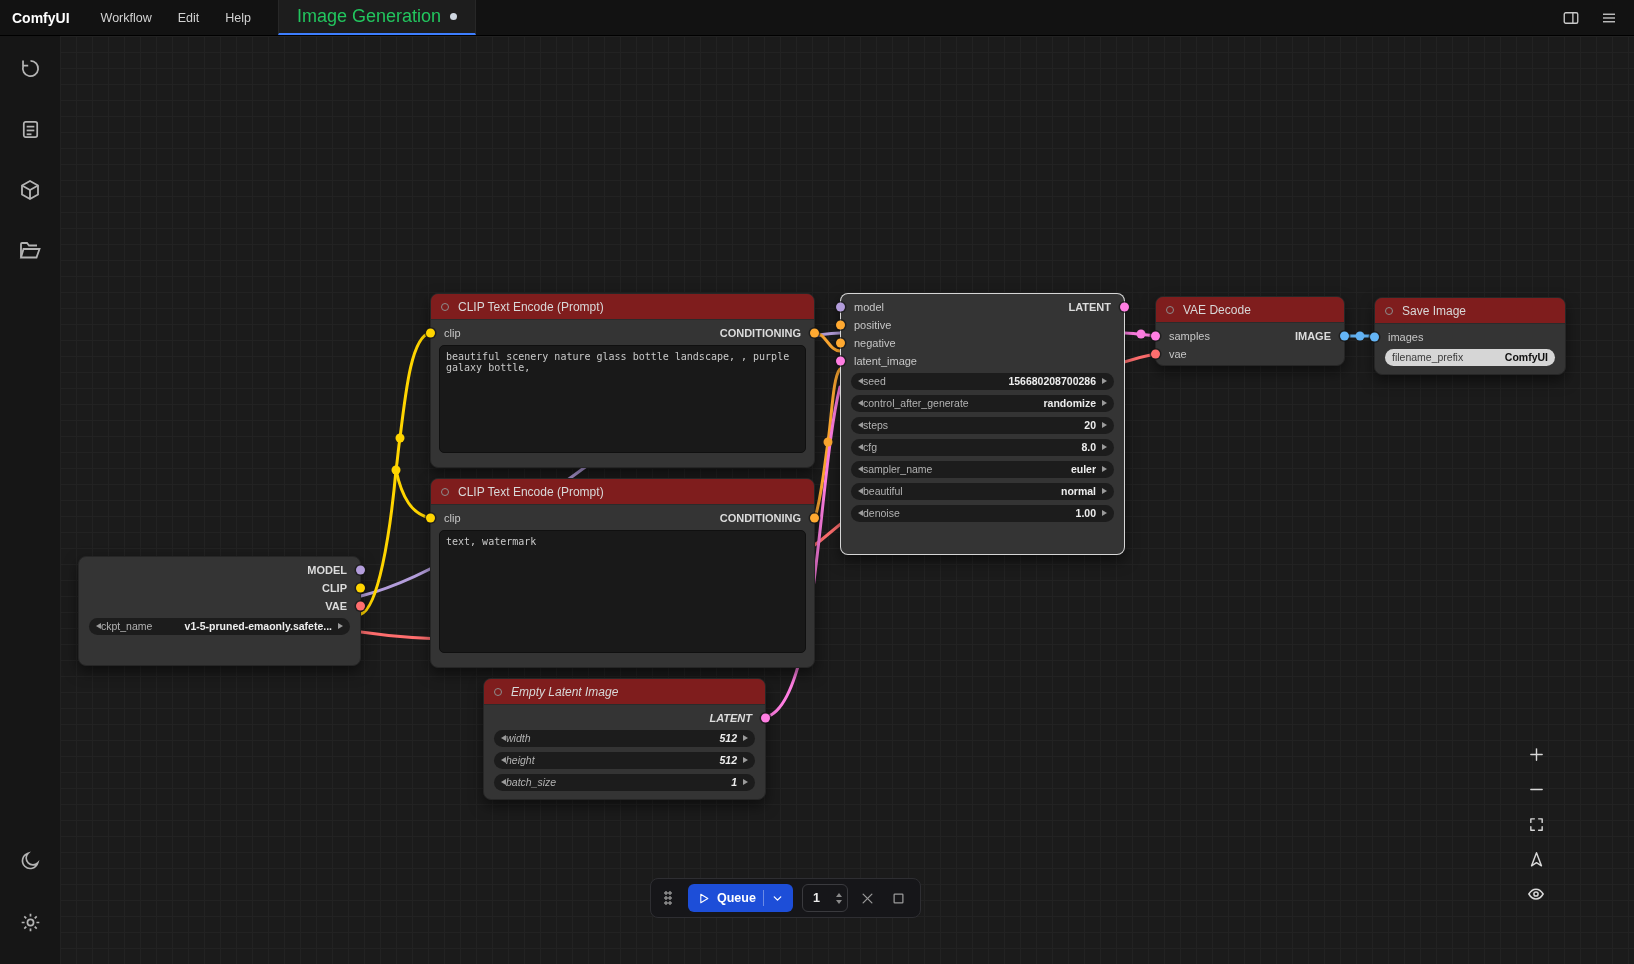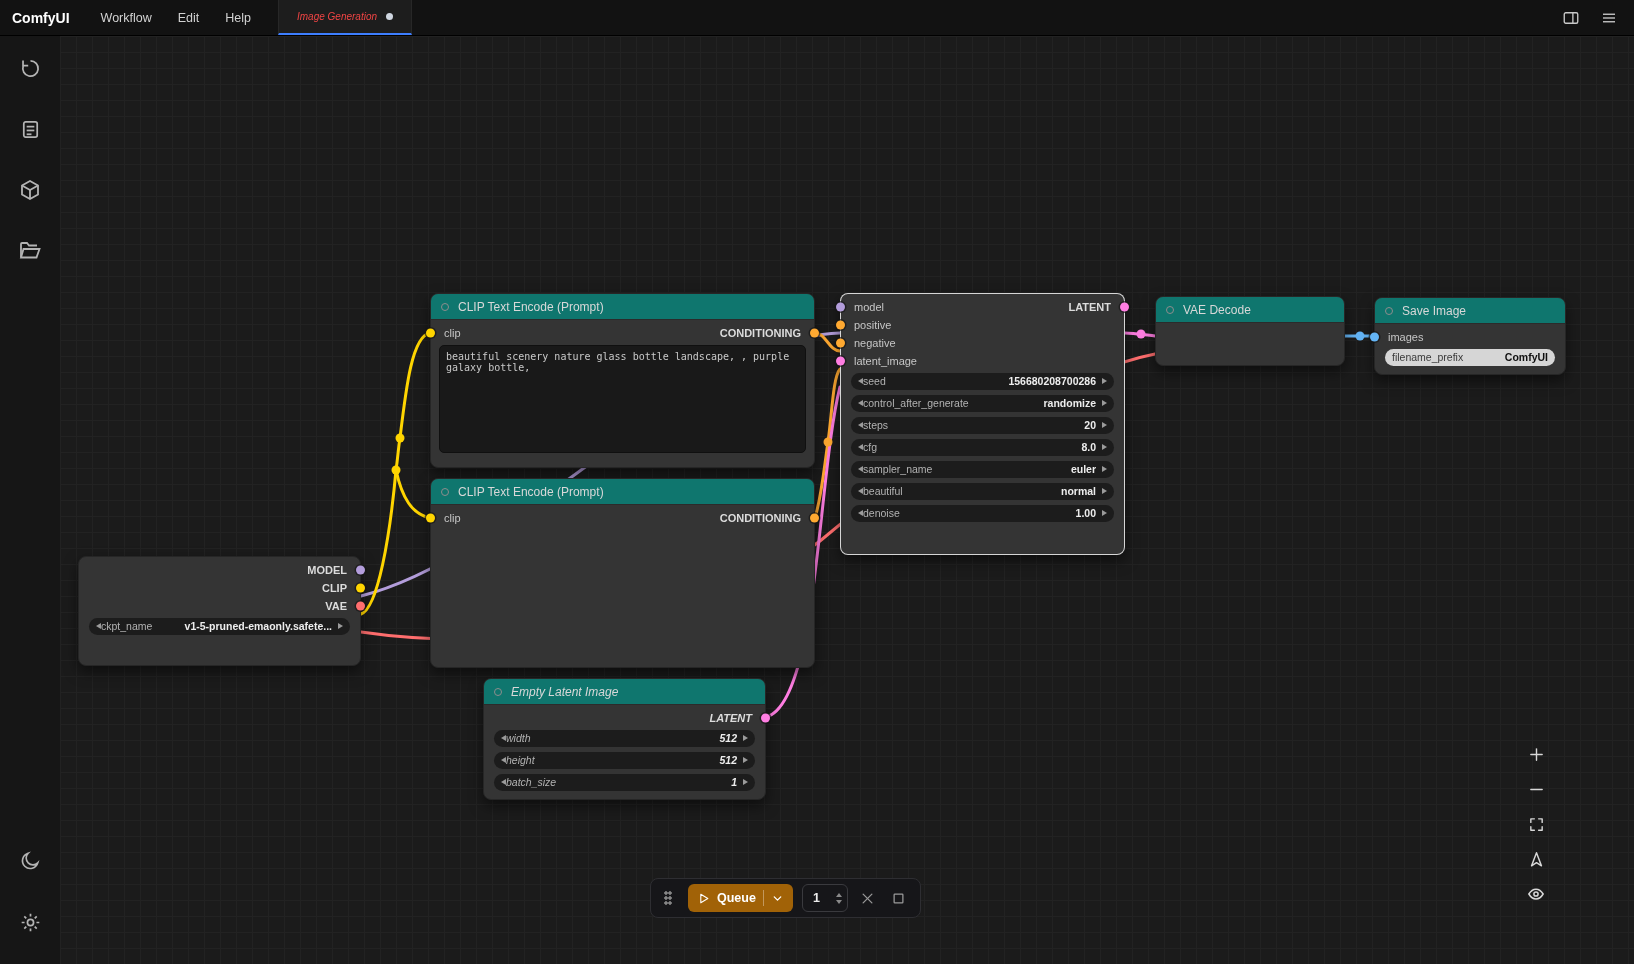--- a/index.html
+++ b/index.html
@@ -7,21 +7,21 @@
     font-family:"Liberation Sans", sans-serif; user-select:none; }
 
   
   .topbar { position:absolute; top:0; left:0; width:1634px; height:36px;
     background:#121212; display:flex; align-items:stretch; z-index:10; border-bottom:1px solid #000; }
   .logo { font-size:14px; font-weight:700; color:#fff; display:flex; align-items:center; padding:0 18px 0 12px; }
   .menu-item { font-size:12.5px; color:#d2d2d2; display:flex; align-items:center; padding:8px 13px; cursor:default; }
   .tab { margin-left:14px; display:flex; align-items:center; gap:9px; padding:0 18px;
     background:#1d1d1d; border-left:1px solid #272727; border-right:1px solid #272727;
     border-bottom:2px solid #3d7eff; }
-  .tab-label { font-size:10px; color:#ef4444;font-style:italic; }
+  .tab-label { font-size:18px; color:#22c55e; }
   .unsaved-dot { width:7px; height:7px; border-radius:50%; background:#cfd6e0; }
   .topbar-right { margin-left:auto; display:flex; align-items:center; padding-right:8px; gap:4px; }
   .icon-btn { width:34px; height:28px; display:flex; align-items:center; justify-content:center;
     border-radius:5px; color:#c9c9c9; }
   .icon-btn svg { stroke:#c9c9c9; }
 
   
   .sidebar { position:absolute; top:36px; left:0; width:60px; height:928px; background:#161616;
     display:flex; flex-direction:column; align-items:center; padding:12px 0 22px; z-index:9; }
   .side-btn { width:40px; height:40px; display:flex; align-items:center; justify-content:center;
@@ -36,21 +36,21 @@
                       linear-gradient(90deg, #222 1px, transparent 1px);
     background-size:16px 16px; overflow:hidden; }
   svg.wires { position:absolute; inset:0; z-index:1; }
   .wire { fill:none; stroke-width:3; stroke-linecap:round; }
 
   
   .node { position:absolute; background:#343434; border:1px solid #262626; border-radius:8px;
     box-shadow:0 6px 14px rgba(0,0,0,.5); z-index:2; display:flex; flex-direction:column; overflow:visible; }
   .node.selected { border:1px solid rgba(255,255,255,.8); }
   .node-header { height:26px; min-height:26px; display:flex; align-items:center; gap:9px; padding:0 10px;
-    background:#0f766e; border-radius:7px 7px 0 0; border-bottom:1px solid #2b2b2b; }
+    background:#7f1d1d; border-radius:7px 7px 0 0; border-bottom:1px solid #2b2b2b; }
   .collapse-dot { width:8px; height:8px; border-radius:50%; border:1.5px solid #8d8d8d; }
   .node-title { font-size:12px; color:#d8d8d8; }
   .node-body { flex:1; display:flex; flex-direction:column; padding:4px 0 6px; }
   .slot-row { position:relative; height:18px; min-height:18px; display:flex; align-items:center; }
   .in-label { padding-left:13px; font-size:11px; color:#c6c6c6; }
   .out-label { padding-right:13px; margin-left:auto; font-size:11px; color:#dcdcdc; font-weight:700; }
   .port { position:absolute; top:50%; transform:translateY(-50%); width:9px; height:9px;
     border-radius:50%; box-shadow:0 0 0 1.5px rgba(20,20,20,.65); z-index:3; }
   .port.in { left:-5px; } .port.out { right:-5px; }
 
@@ -229,20 +229,21 @@
       <span class="collapse-dot"></span>
       <span class="node-title">CLIP Text Encode (Prompt)</span>
     </div>
     <div class="node-body">
       <div class="slot-row">
         <span class="port in" style="background: rgb(255, 213, 0);"></span>
         <span class="in-label">clip</span>
         <span class="out-label">CONDITIONING</span>
         <span class="port out" style="background: rgb(255, 169, 49);"></span>
       </div>
+      <textarea class="prompt" spellcheck="false" style="">text, watermark</textarea>
     </div>
   </div>
 
   <div class="node" style="left:423px; top:642px; width:283px; height:122px;font-style:italic;">
     <div class="node-header">
       <span class="collapse-dot"></span>
       <span class="node-title">Empty Latent Image</span>
     </div>
     <div class="node-body">
       <div class="slot-row">
@@ -332,20 +333,32 @@
         <span class="w-value">1.00</span>
         <span class="tri-right"></span>
       </div>
     </div>
   </div>
 
   <div class="node" style="left:1095px; top:260px; width:190px; height:70px;">
     <div class="node-header">
       <span class="collapse-dot"></span>
       <span class="node-title">VAE Decode</span>
+    </div>
+    <div class="node-body">
+      <div class="slot-row">
+        <span class="port in" style="background: rgb(255, 126, 226);"></span>
+        <span class="in-label">samples</span>
+        <span class="out-label">IMAGE</span>
+        <span class="port out" style="background: rgb(100, 181, 246);"></span>
+      </div>
+      <div class="slot-row">
+        <span class="port in" style="background: rgb(255, 110, 110);"></span>
+        <span class="in-label">vae</span>
+      </div>
     </div>
   </div>
 
   <div class="node" style="left:1314px; top:261px; width:192px; height:78px;">
     <div class="node-header">
       <span class="collapse-dot"></span>
       <span class="node-title">Save Image</span>
     </div>
     <div class="node-body">
       <div class="slot-row">
@@ -363,21 +376,21 @@
     <div class="qb-icon">
       <svg width="10" height="16" viewBox="0 0 10 16" fill="#6c6c6c" stroke="none">
         <circle cx="3" cy="3" r="1.3"></circle>
           <circle cx="7" cy="3" r="1.3"></circle>
         <circle cx="3" cy="8" r="1.3"></circle>
           <circle cx="7" cy="8" r="1.3"></circle>
         <circle cx="3" cy="13" r="1.3"></circle>
           <circle cx="7" cy="13" r="1.3"></circle>
       </svg>
     </div>
-    <div class="queue-btn" style="background: #a16207;">
+    <div class="queue-btn" style="background: #1d4ed8;">
       <svg width="13" height="13" viewBox="0 0 24 24" fill="none" stroke="#fff" stroke-width="2" stroke-linejoin="round">
         <polygon points="7 4 20 12 7 20 7 4"></polygon>
       </svg>
       <span class="queue-label">Queue</span>
       <span class="queue-divider"></span>
       <svg width="13" height="13" viewBox="0 0 24 24" fill="none" stroke="#fff" stroke-width="2.4" stroke-linecap="round" stroke-linejoin="round">
         <polyline points="6 9 12 15 18 9"></polyline>
       </svg>
     </div>
     <div class="batch-box">

